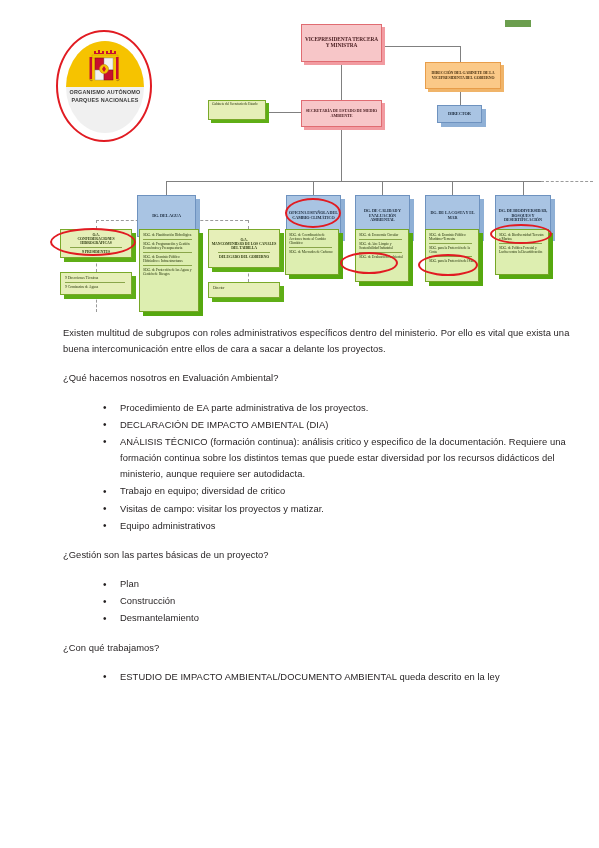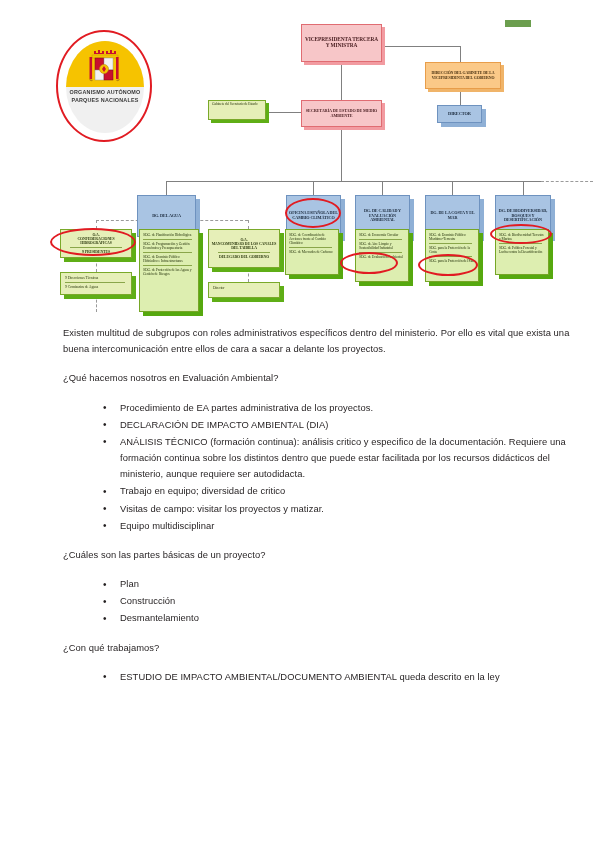--- a/index.html
+++ b/index.html
@@ -378,29 +378,29 @@
   <div class="ellipse" style="left:490px; top:224px; width:62px; height:20px;"></div>
 
 </div>
 
 <div id="doc">
 
   <p class="para">Existen multitud de subgrupos con roles administrativos específicos dentro del ministerio. Por ello es vital que exista una buena intercomunicación entre ellos de cara a sacar a delante los proyectos.</p>
 
   <p class="para">¿Qué hacemos nosotros en Evaluación Ambiental?</p>
   <ul class="blist">
-    <li>Procedimiento de EA partes administrativa de los proyectos.</li>
+    <li>Procedimiento de EA parte administrativa de los proyectos.</li>
     <li>DECLARACIÓN DE IMPACTO AMBIENTAL (DIA)</li>
-    <li>ANÁLISIS TÉCNICO (formación continua): análisis critico y especifico de la documentación. Requiere una formación continua sobre los distintos dentro que puede estar facilitada por los recursos didácticos del ministerio, aunque requiere ser autodidacta.</li>
+    <li>ANÁLISIS TÉCNICO (formación continua): análisis critico y especifico de la documentación. Requiere una formación continua sobre los distintos temas que puede estar diversidad por los recursos didácticos del ministerio, aunque requiere ser autodidacta.</li>
     <li>Trabajo en equipo; diversidad de critico</li>
     <li>Visitas de campo: visitar los proyectos y matizar.</li>
-    <li>Equipo multidisciplinar</li>
+    <li>Equipo administrativos</li>
   </ul>
 
-  <p class="para">¿Cuáles son las partes básicas de un proyecto?</p>
+  <p class="para">¿Gestión son las partes básicas de un proyecto?</p>
   <ul class="blist">
     <li>Plan</li>
     <li>Construcción</li>
     <li>Desmantelamiento</li>
   </ul>
 
   <p class="para">¿Con qué trabajamos?</p>
   <ul class="blist">
     <li>ESTUDIO DE IMPACTO AMBIENTAL/DOCUMENTO AMBIENTAL queda descrito en la ley</li>
   </ul>

